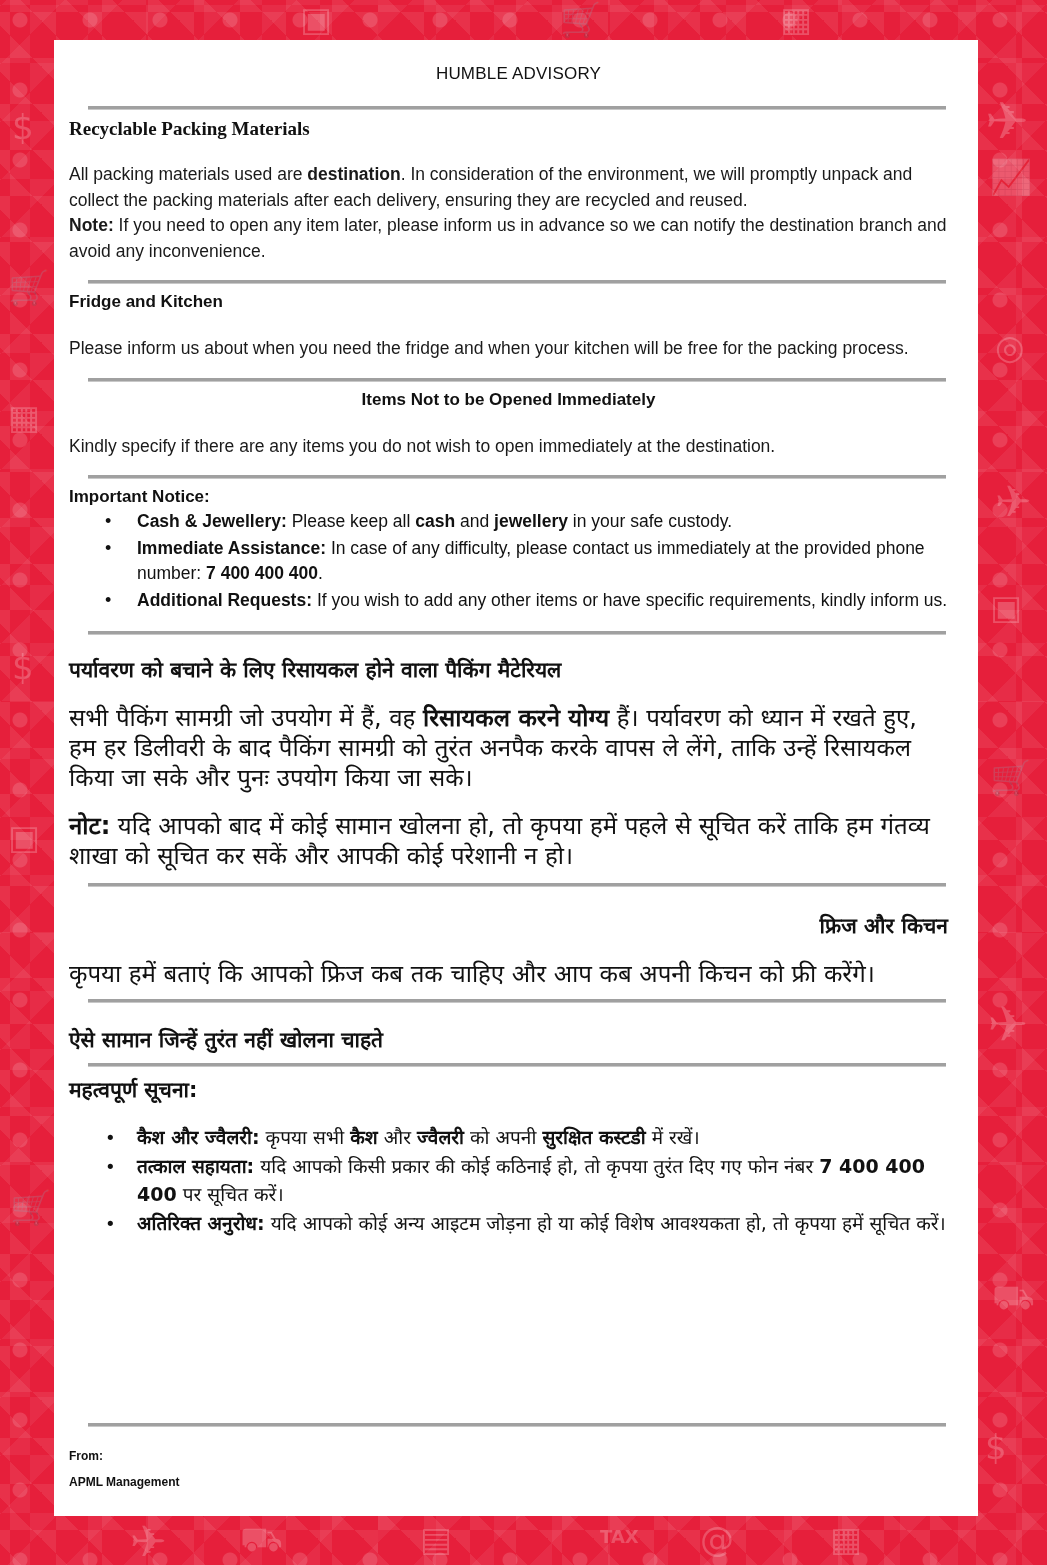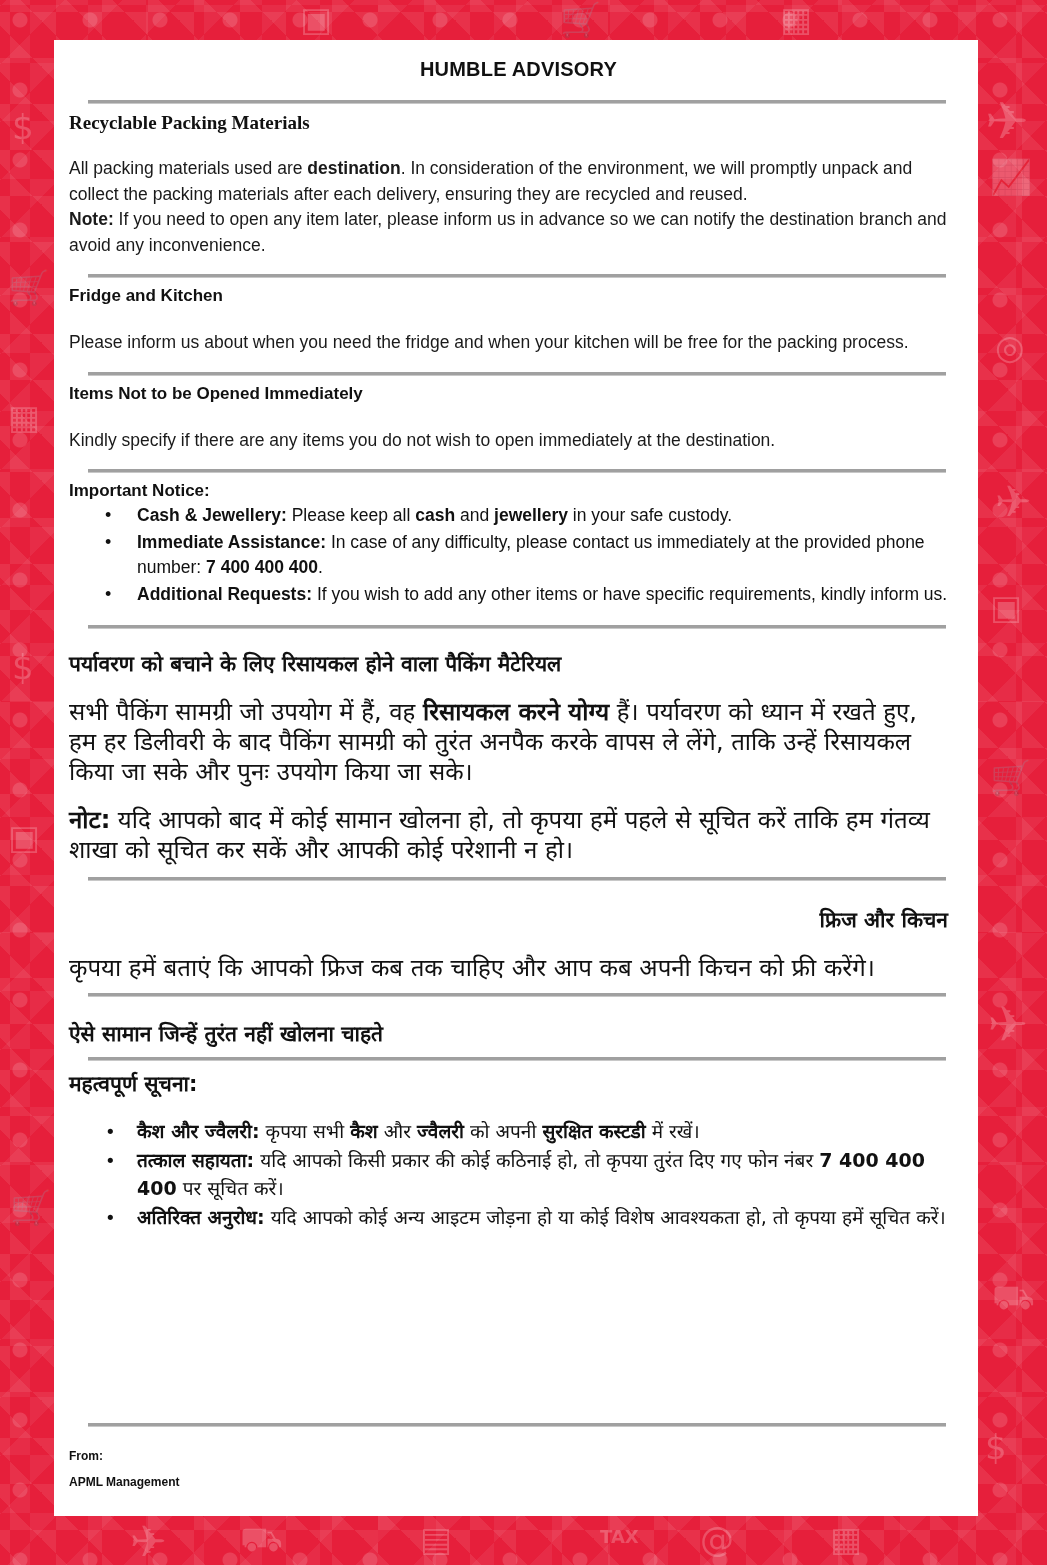--- a/index.html
+++ b/index.html
@@ -34,23 +34,23 @@
       top: 40px;
       width: 924px;
       height: 1476px;
       background: #ffffff;
       box-sizing: border-box;
       padding: 0 30px 0 15px;
       color: #111;
     }
     .title {
       text-align: center;
-      font-weight: bold;
-      font-size: 20px;
-      margin-top: 18px;
+      font-weight: normal;
+      font-size: 17px;
+      margin-top: 24px;
       height: 30px;
       letter-spacing: 0.2px;
       padding-left: 20px;
     }
     .divider {
       height: 3px;
       background: #a0a0a0;
       margin-left: 19px;
       margin-right: 2px;
       border-bottom: 1px solid #c8c8c8;
@@ -168,21 +168,21 @@
   </div>
   <div class="divider" style="margin-top:16px;"></div>
 
   <div>
     <h3 class="h-sans" style="margin-top:8px;">Fridge and Kitchen</h3>
     <p class="para en" style="margin-top:24px;">Please inform us about when you need the fridge and when your kitchen will be free for the packing process.</p>
   </div>
   <div class="divider" style="margin-top:16px;"></div>
 
   <div>
-    <h3 class="h-sans" style="margin-top:8px;">Items Not to be Opened Immediately</h3>
+    <h3 class="h-sans" style="margin-top:8px;text-align:center;">Items Not to be Opened Immediately</h3>
     <p class="para en" style="margin-top:24px;">Kindly specify if there are any items you do not wish to open immediately at the destination.</p>
   </div>
   <div class="divider" style="margin-top:16px;"></div>
 
   <div>
     <h3 class="h-sans" style="margin-top:8px;">Important Notice:</h3>
     <ul class="bullets" style="margin-top:2px;">
       <li>
         <span class="dot">•</span>
         <b>Cash &amp; Jewellery:</b><span> Please keep all </span><b>cash</b><span> and </span><b>jewellery</b><span> in your safe custody.</span>

